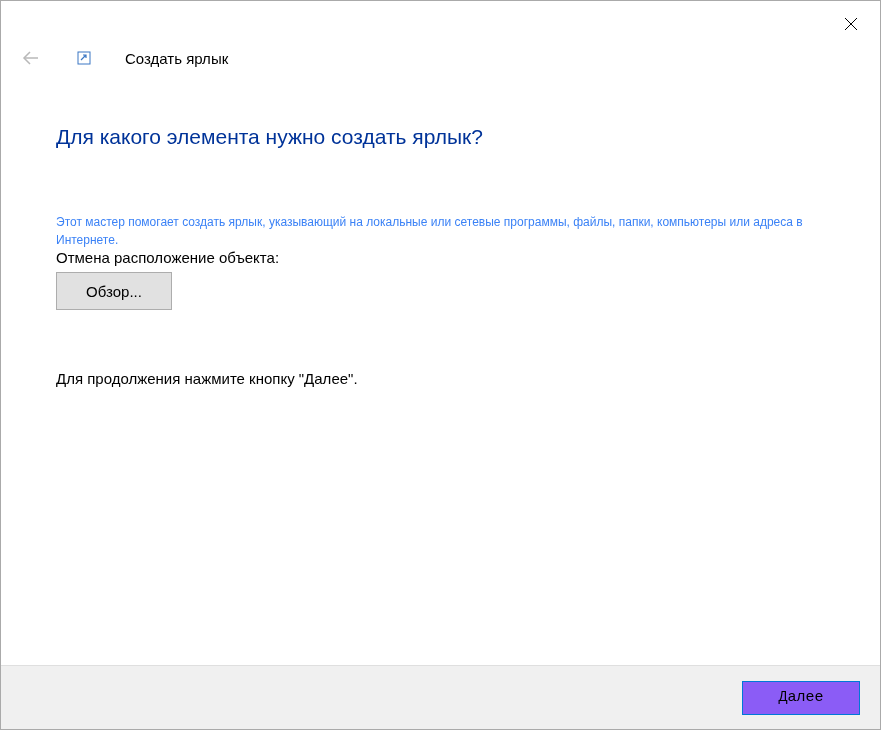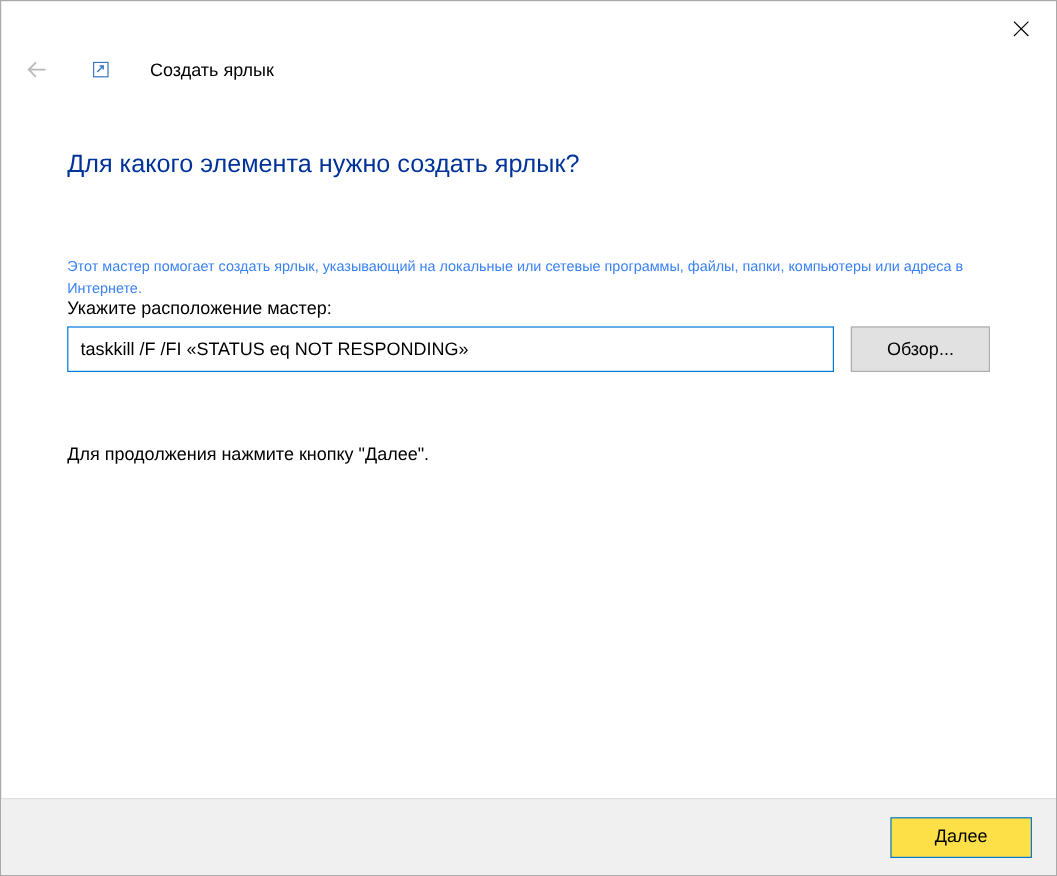--- a/index.html
+++ b/index.html
@@ -124,24 +124,24 @@
       border-top: 1px solid #dfdfdf;
       display: flex;
       justify-content: flex-end;
       align-items: center;
       padding-right: 20px;
       gap: 10px;
     }
     .footer-btn {
       width: 118px;
       height: 34px;
-      background: #fde047;
+      background: #8b5cf6;
       border: 1px solid #adadad;
       font-size: 15px;
-      font-family: Liberation Sans, sans-serif;
+      font-family: Liberation Mono, monospace;
       cursor: pointer;
     }
     .footer-btn.primary {
       border: 1px solid #0078d7;
     }
   </style>
 </head>
 <body>
 
 <div class="titlebar">
@@ -165,23 +165,22 @@
       <rect x="1" y="1" width="12" height="12" fill="#fff" stroke="#3a77c4" stroke-width="1"></rect>
       <path d="M 4 9 L 9 4 M 6 4 L 9 4 L 9 7" fill="none" stroke="#3a77c4" stroke-width="1.2"></path>
     </svg>
   </div>
   <div class="wizard-name">Создать ярлык</div>
 </div>
 
 <div class="content">
   <h1 class="main-heading">Для какого элемента нужно создать ярлык?</h1>
   <p class="description">Этот мастер помогает создать ярлык, указывающий на локальные или сетевые программы, файлы, папки, компьютеры или адреса в Интернете.</p>
-  <div class="field-label">Укажите расположение мастер:</div>
+  <div class="field-label">Отмена расположение объекта:</div>
   <div class="input-row">
-    <input type="text" class="location-input" value="taskkill /F /FI «STATUS eq NOT RESPONDING»" style="">
     <button class="browse-btn">Обзор...</button>
   </div>
   <p class="continue-text">Для продолжения нажмите кнопку "Далее".</p>
 </div>
 
 <div class="footer">
   <button class="footer-btn primary">Далее</button>
 </div>
 
 </body></html>

